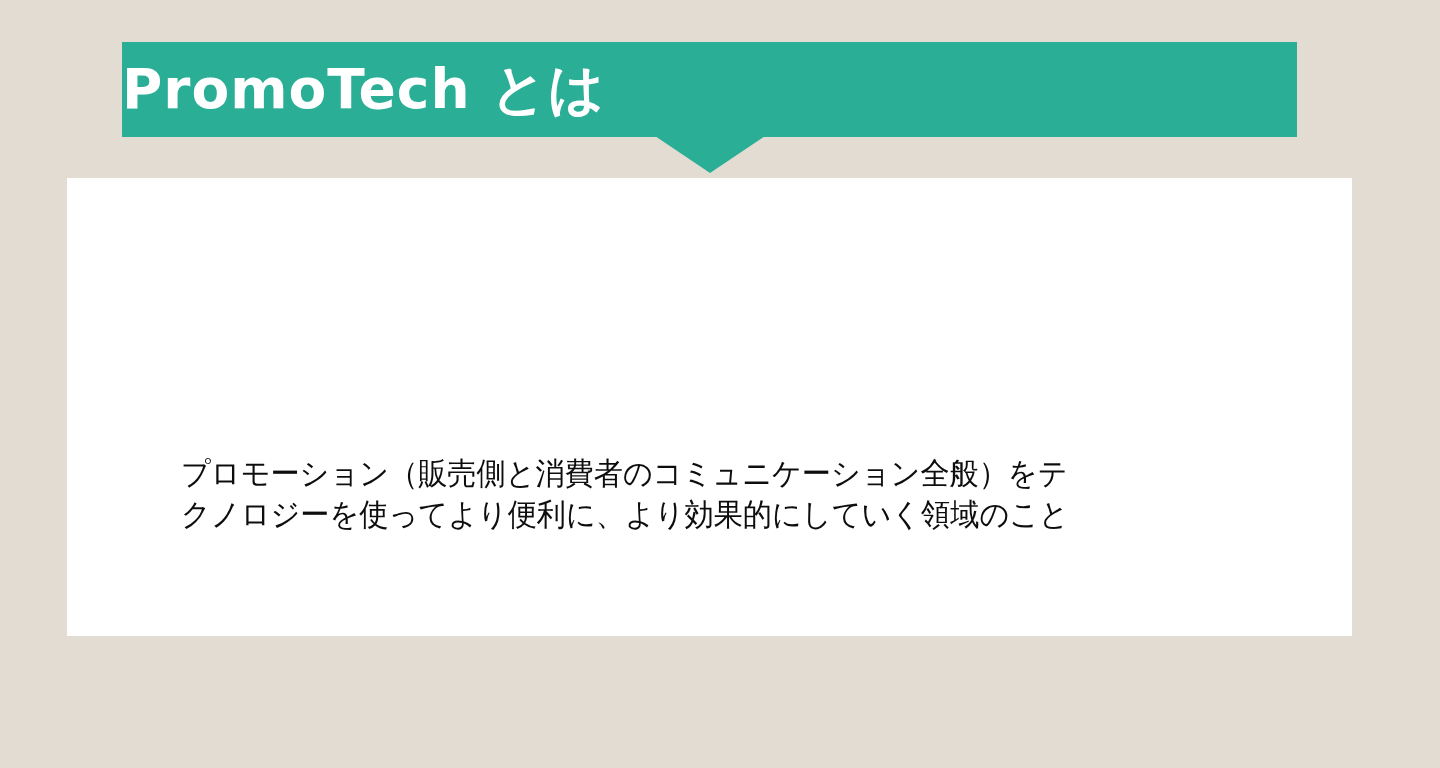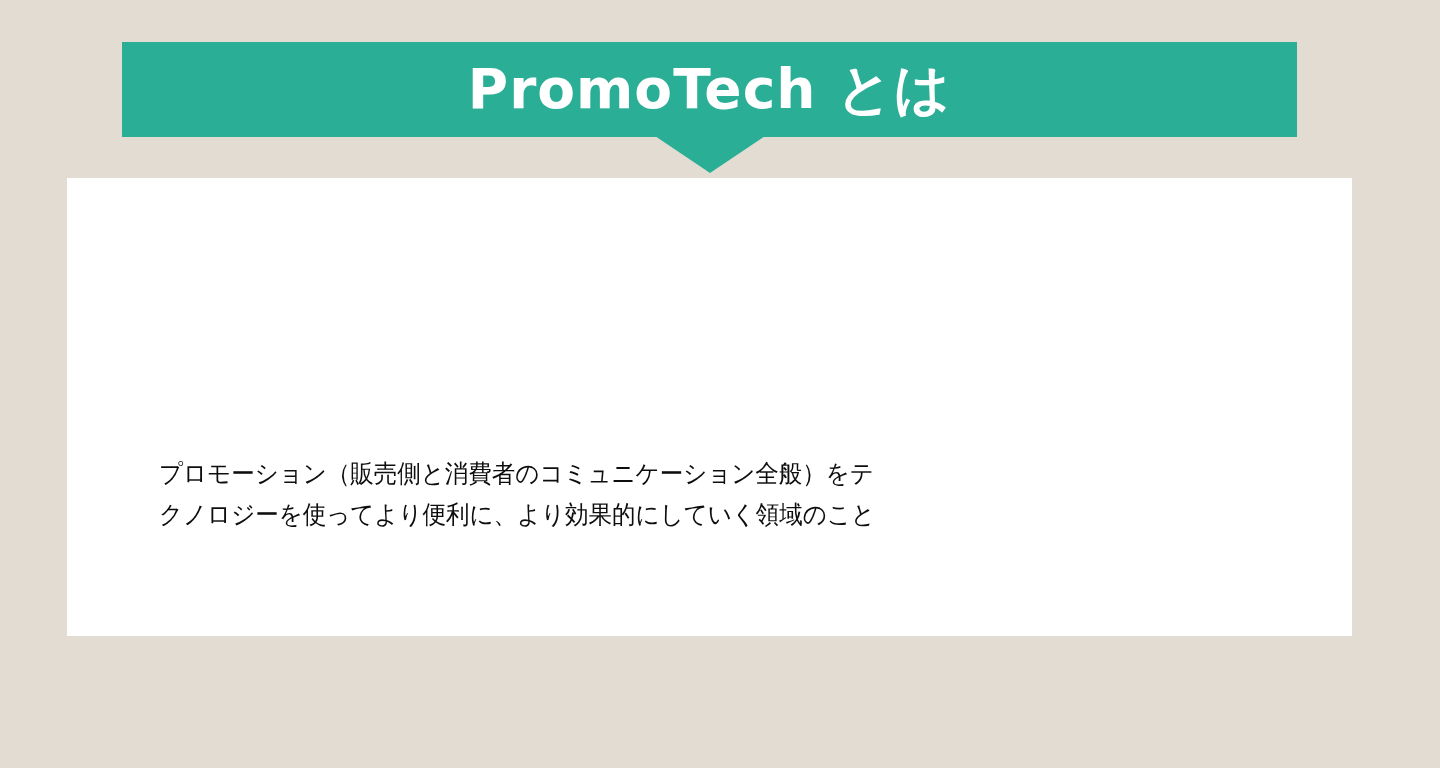--- a/index.html
+++ b/index.html
@@ -25,21 +25,21 @@
   
   .banner {
     position: absolute;
     left: 122px;
     top: 42px;
     width: 1175px;
     height: 95px;
     background: #2aaf96;
     display: flex;
     align-items: center;
-    justify-content: center;
+    justify-content: flex-start;
     box-sizing: border-box;
   }
   .banner-title {
     color: #ffffff;
     font-size: 55px;
     font-weight: 700;
     letter-spacing: 1px;
     line-height: 1;
     white-space: nowrap;
     font-family: "DejaVu Sans", "Liberation Sans", sans-serif;
@@ -82,25 +82,25 @@
   .headline .teal  { color: #2aaf96; }
   .headline .gray  { color: #767676; }
   .headline .plus  {
     color: #767676;
     padding: 0 2px;
   }
 
   
   .body-text {
     position: absolute;
-    left: 92px;
+    left: 114px;
     top: 275px;
     width: 1090px;
     color: #0d0d0d;
-    font-size: 25px;
+    font-size: 31px;
     line-height: 41px;
     letter-spacing: 0px;
     font-family: "DejaVu Sans", "Liberation Sans", sans-serif;
     font-weight: 400;
   }
   .body-line {
     display: block;
     white-space: nowrap;
     transform: scaleX(0.94);
     transform-origin: left center;

